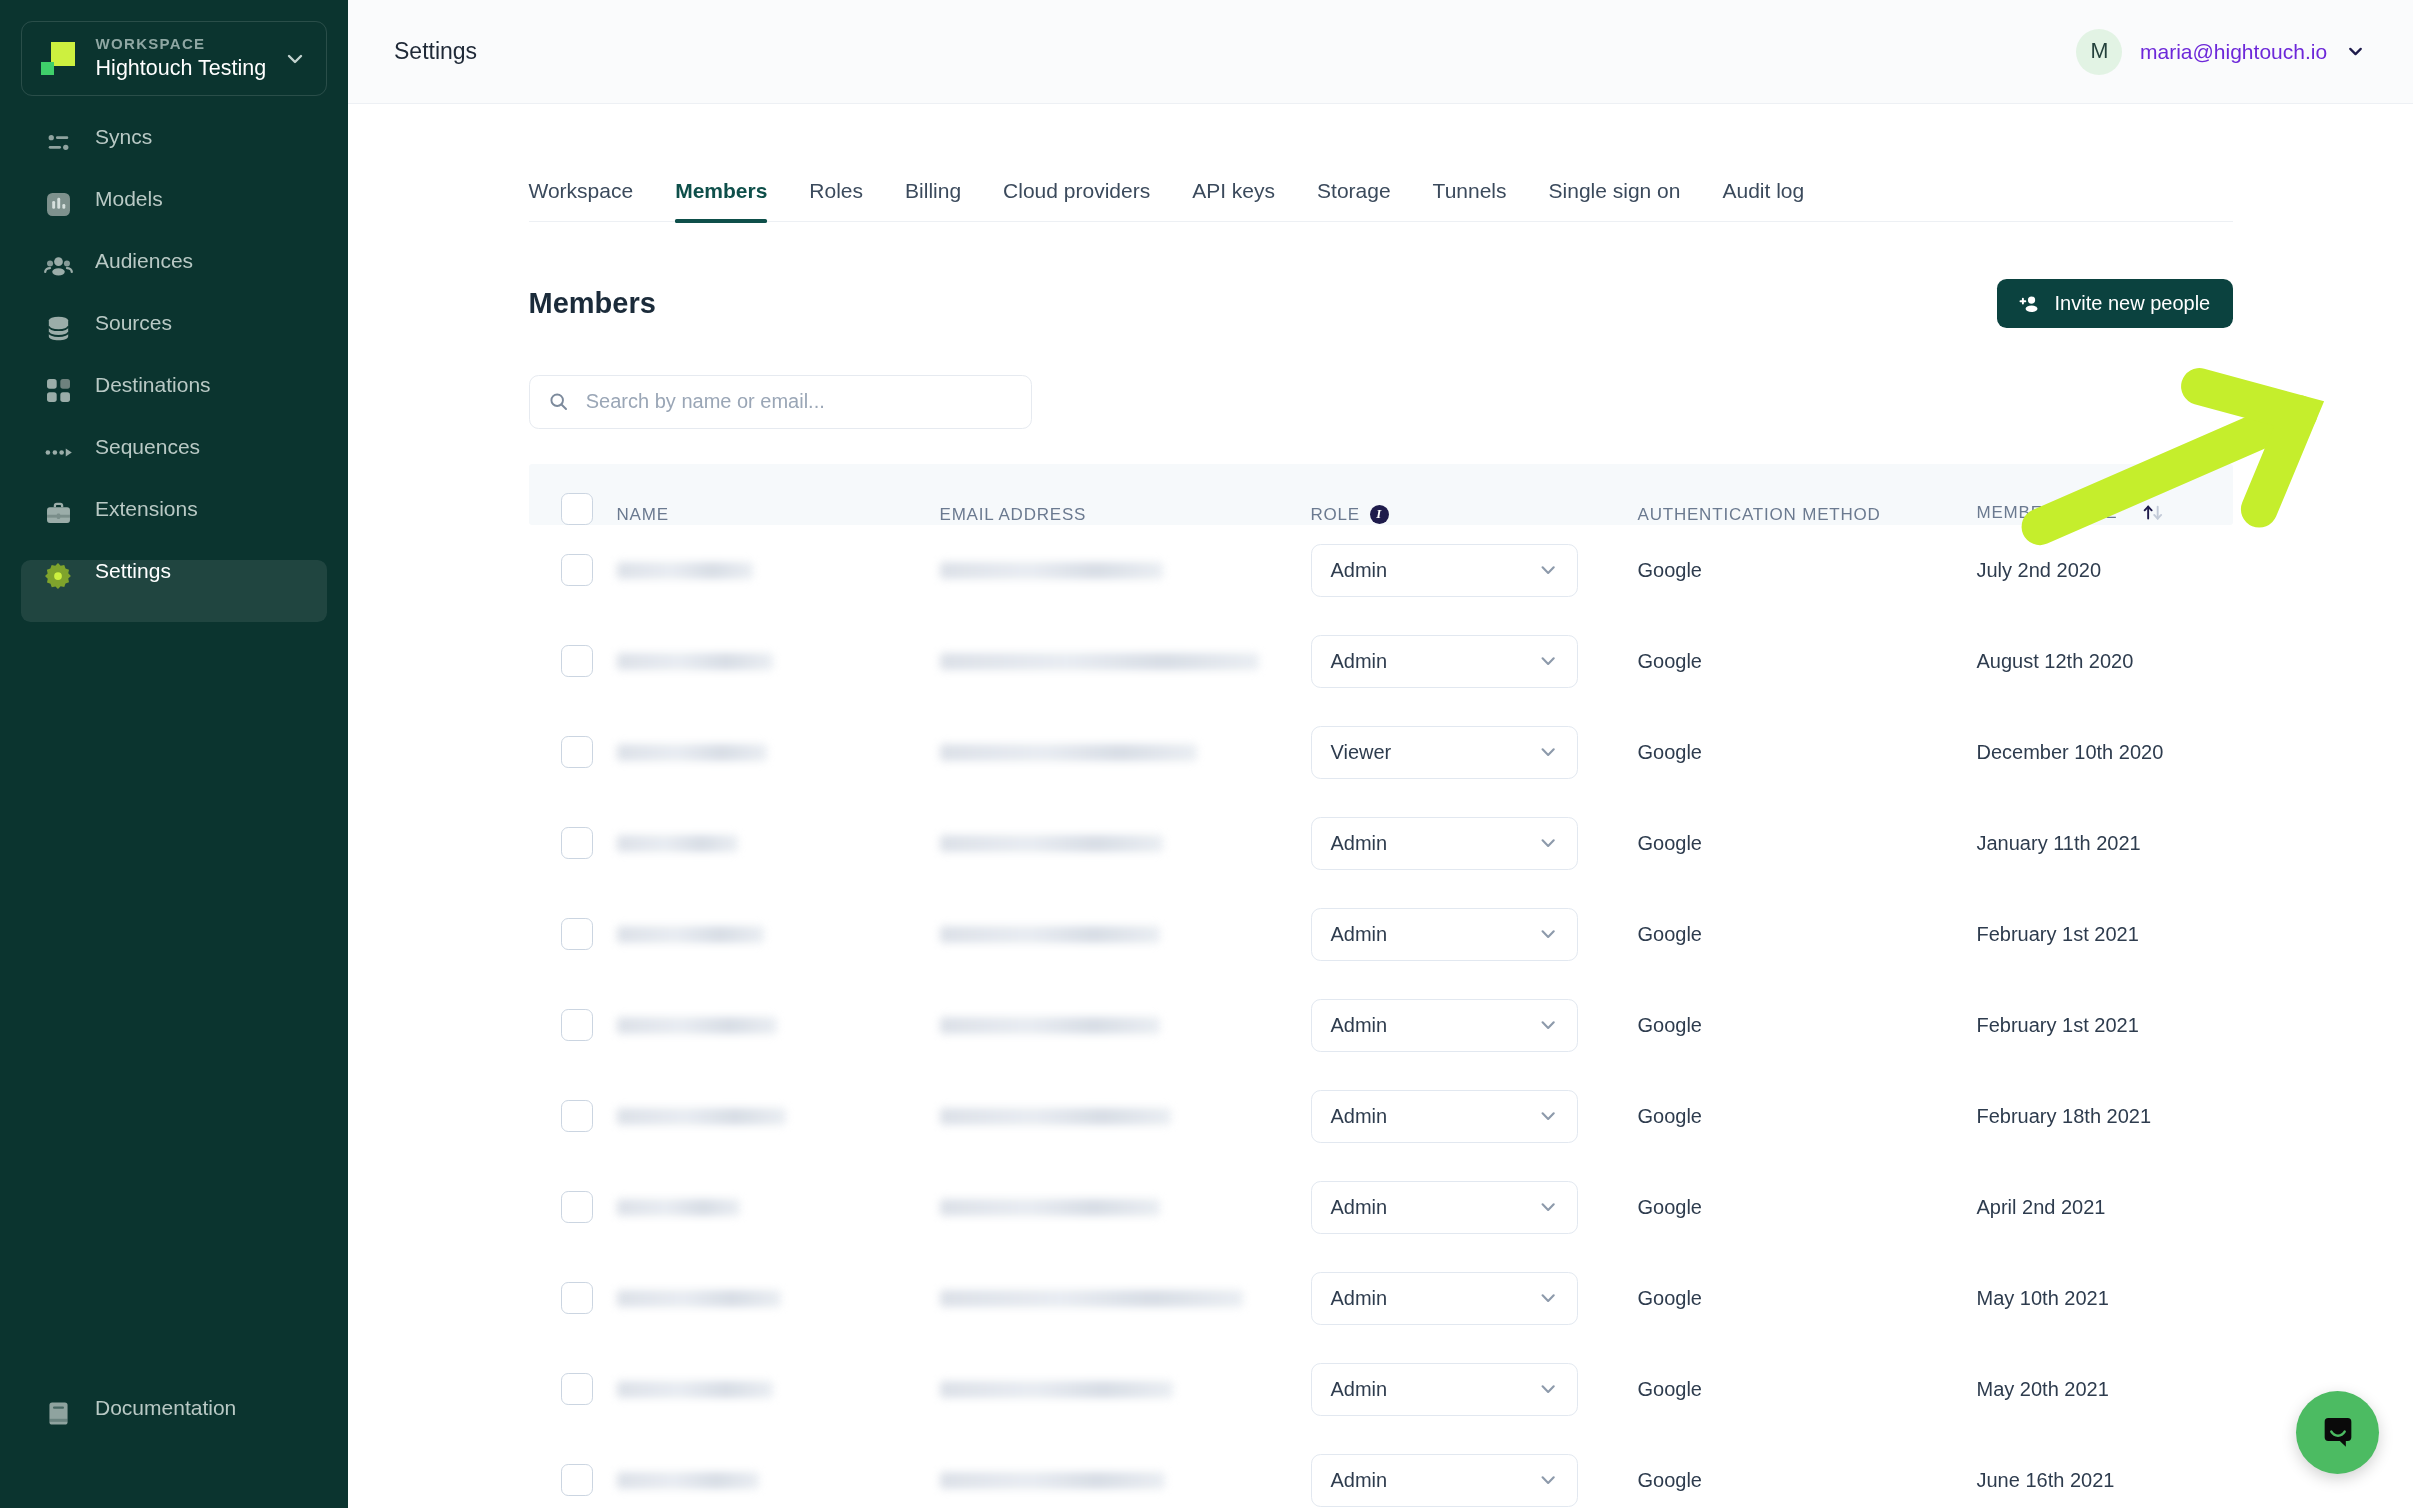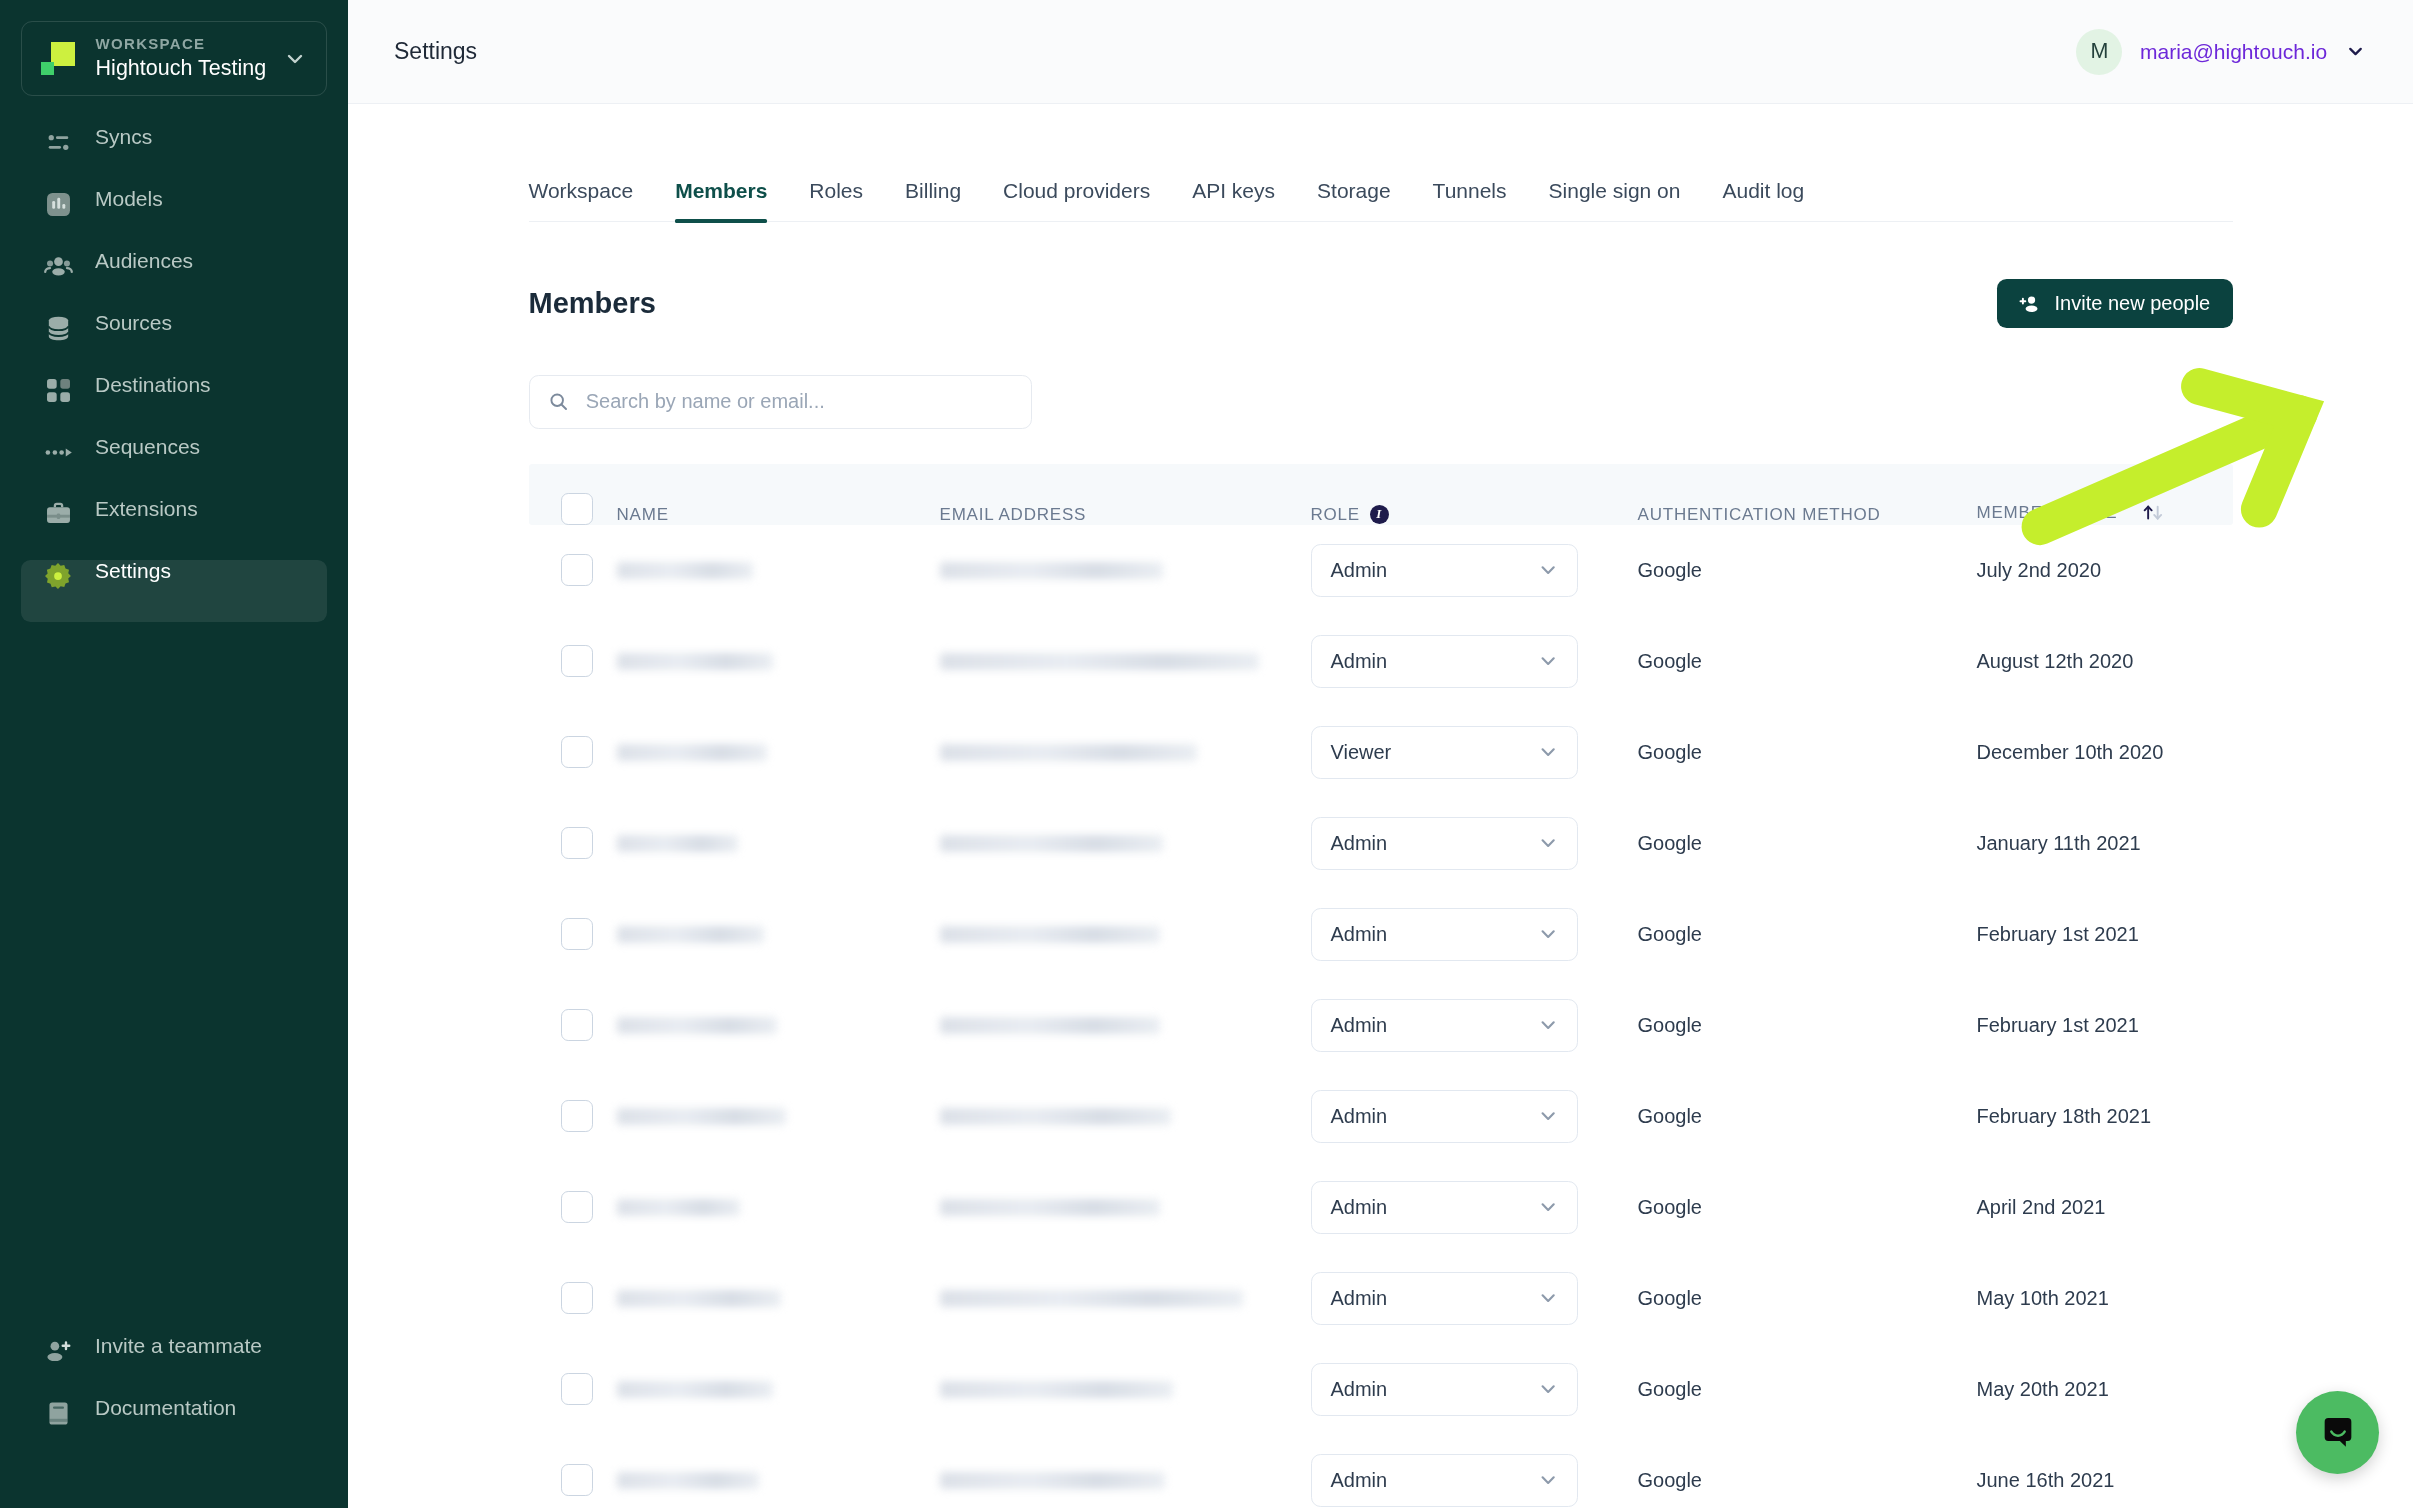--- a/index.html
+++ b/index.html
@@ -309,30 +309,20 @@
             <path fill="#7FA32C" d="M12 1.6l2.1 2.1 2.9-.6 1 2.8 2.8 1-.6 2.9 2.1 2.1-2.1 2.1.6 2.9-2.8 1-1 2.8-2.9-.6L12 22.4l-2.1-2.1-2.9.6-1-2.8-2.8-1 .6-2.9L1.6 12l2.1-2.1-.6-2.9 2.8-1 1-2.8 2.9.6z"></path>
             <circle cx="12" cy="12" r="3.1" fill="#CDF03F"></circle>
           </svg>
         </span>
         <span class="nav-lbl">Settings</span>
       </div>
 
     </nav>
 
     <div class="nav-bottom">
-      <div class="nav-item">
-        <span class="nav-ico">
-          <svg width="29" height="29" viewBox="0 0 24 24" fill="#8FA39F">
-            <circle cx="9" cy="7.6" r="3.6"></circle>
-              <ellipse cx="9" cy="16.6" rx="6.2" ry="3.3"></ellipse>
-            <path d="M18.2 4.6v5.4M15.5 7.3h5.4" stroke="#D3DEDB" stroke-width="2" stroke-linecap="round"></path>
-          </svg>
-        </span>
-        <span class="nav-lbl">Invite a teammate</span>
-      </div>
       <div class="nav-item">
         <span class="nav-ico">
           <svg width="29" height="29" viewBox="0 0 24 24">
             <rect x="4.5" y="2.8" width="15" height="18.4" rx="2.2" fill="#8FA39F"></rect>
             <rect x="7.4" y="6.2" width="9.2" height="1.9" rx="0.95" fill="#0B342F" opacity=".55"></rect>
             <rect x="4.5" y="16.4" width="15" height="2.5" fill="#0B342F" opacity=".28"></rect>
           </svg>
         </span>
         <span class="nav-lbl">Documentation</span>
       </div>

